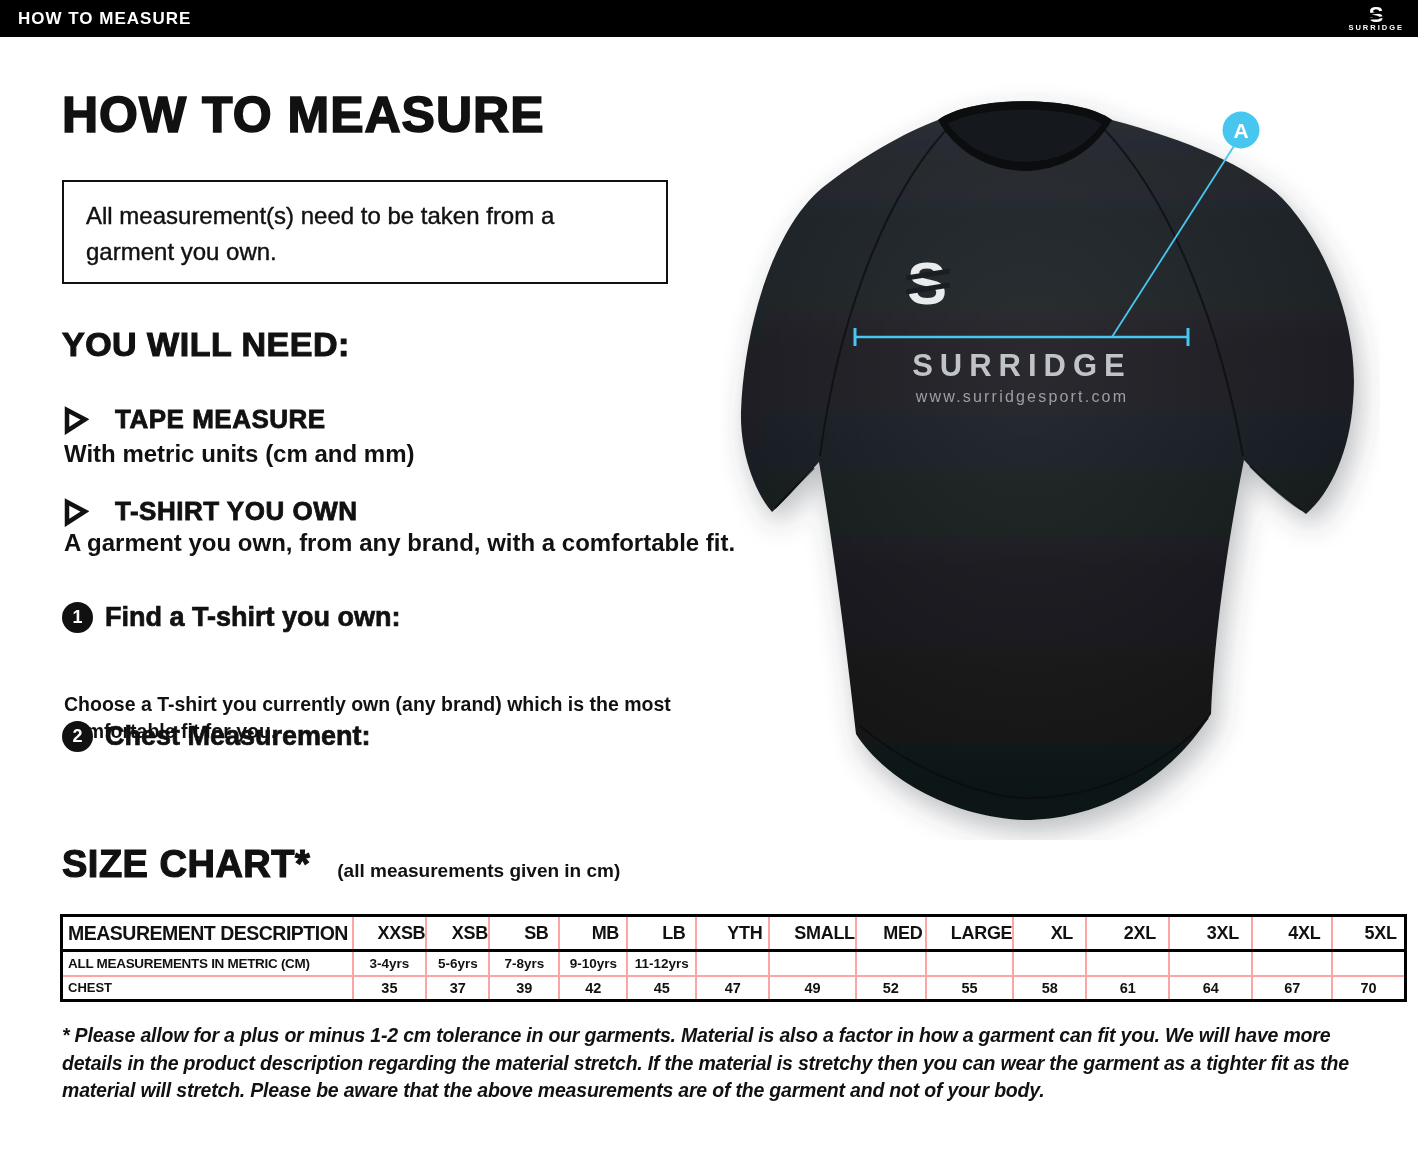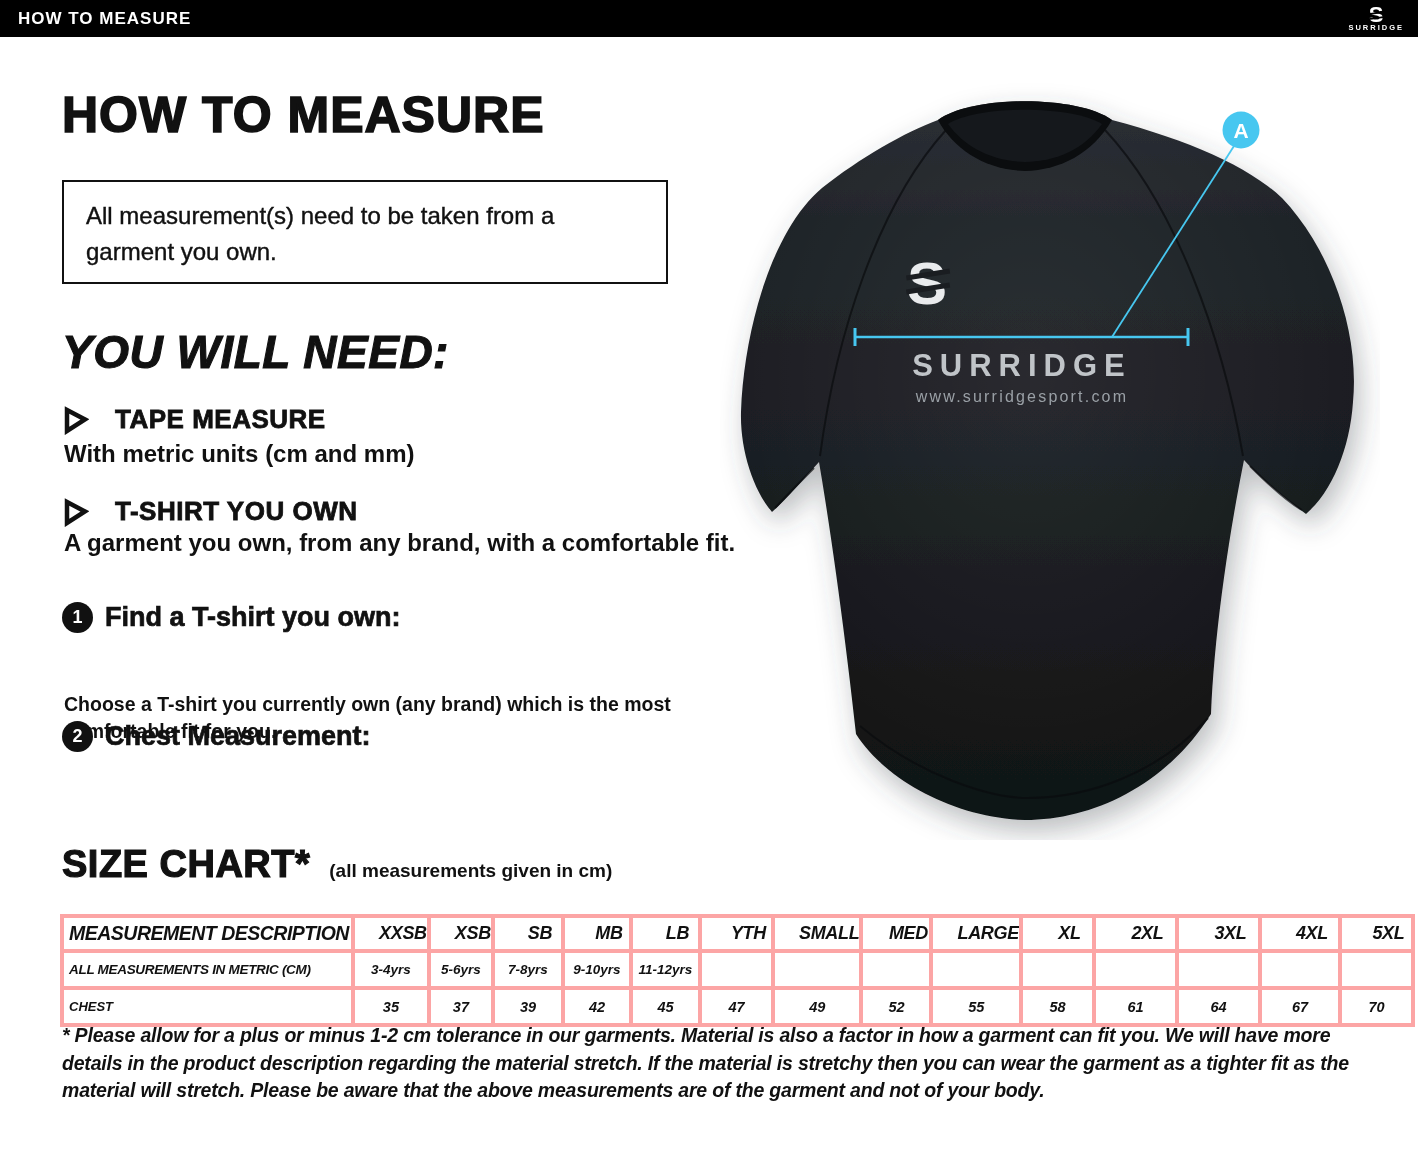--- a/index.html
+++ b/index.html
@@ -13,44 +13,44 @@
   .topbar-title { color:#fff; font-size:17px; font-weight:bold; letter-spacing:1px; }
   .topbar-logo { display:flex; flex-direction:column; align-items:center; margin-right:4px; }
   .topbar-logo .brand-name { color:#fff; font-size:7.5px; font-weight:bold; letter-spacing:2px; margin-top:-2px; }
 
   
   .h1 { position:absolute; left:62px; top:86px; font-size:50px; font-weight:bold;
         letter-spacing:1px; -webkit-text-stroke:1.6px #111; }
   .notice-box { position:absolute; left:62px; top:180px; width:606px; height:104px;
         border:2px solid #111; padding:16px 22px; font-size:24px; font-weight:normal; line-height:1.5;
         -webkit-text-stroke:0.4px #111; }
-  .h2 { position:absolute; left:62px; top:325px; font-size:46px; font-weight:bold;
-        letter-spacing:0.5px;font-style:italic; -webkit-text-stroke:1.1px #111; }
+  .h2 { position:absolute; left:62px; top:325px; font-size:34px; font-weight:bold;
+        letter-spacing:0.5px; -webkit-text-stroke:1.1px #111; }
 
   .need-item { position:absolute; left:62px; display:flex; align-items:center; gap:26px; }
   .need-item .label { font-size:26px; font-weight:bold; letter-spacing:0.5px; -webkit-text-stroke:0.8px #111; }
   .need-desc { position:absolute; left:64px; font-size:24px; font-weight:bold; }
 
   .step-head { position:absolute; left:62px; display:flex; align-items:center; gap:12px; }
   .step-num { width:31px; height:31px; border-radius:50%; background:#111; color:#fff;
               display:flex; align-items:center; justify-content:center; font-size:18px; font-weight:bold; flex:0 0 auto; }
   .step-title { font-size:27px; font-weight:bold; -webkit-text-stroke:0.7px #111; }
   .step-body { position:absolute; left:64px; font-size:19.5px; font-weight:bold; line-height:1.38; }
 
-  .size-chart-head { position:absolute; left:62px; top:843px; display:flex; align-items:baseline; gap:19px; }
+  .size-chart-head { position:absolute; left:62px; top:843px; display:flex; align-items:baseline; gap:27px; }
   .size-chart-head .big { font-size:38px; font-weight:bold; letter-spacing:0.5px; -webkit-text-stroke:1.2px #111; }
   .size-chart-head .small { font-size:19px; font-weight:bold; }
 
   
   .size-table { position:absolute; left:60px; top:914px; border-collapse:collapse;
                 border:3px solid #000; table-layout:fixed; }
-  .size-table th, .size-table td { border:4px solid #fca5a5; text-align:center; overflow:hidden; white-space:nowrap;font-style:italic; }
+  .size-table th, .size-table td { border:2px solid #fca5a5; text-align:center; overflow:hidden; white-space:nowrap; }
   .size-table thead th { height:35px; font-size:18px; font-weight:bold; letter-spacing:-0.3px; }
   .size-table thead th.desc { font-size:19.5px; text-align:left; padding-left:5px; letter-spacing:-0.5px; }
-  .size-table tbody tr { height:37px; }
+  .size-table tbody tr { height:25px; }
   .size-table tbody td { font-size:13.5px; font-weight:bold; }
   .size-table tbody td.desc { text-align:left; padding-left:5px; }
   .size-table tbody tr.metric-row td.desc { font-size:13.5px; letter-spacing:-0.3px; }
   .size-table tbody tr.chest-row td { font-size:14.5px; }
   .size-table tbody tr.chest-row td.desc { font-size:13px; font-weight:bold; letter-spacing:0; }
   .size-table thead tr th { border-bottom:3px solid #000;padding-left:24px; }
 
   .footnote { position:absolute; left:62px; top:1022px; width:1298px; font-size:19.5px;
               font-weight:bold; font-style:italic; line-height:1.42; letter-spacing:-0.2px; }
 

